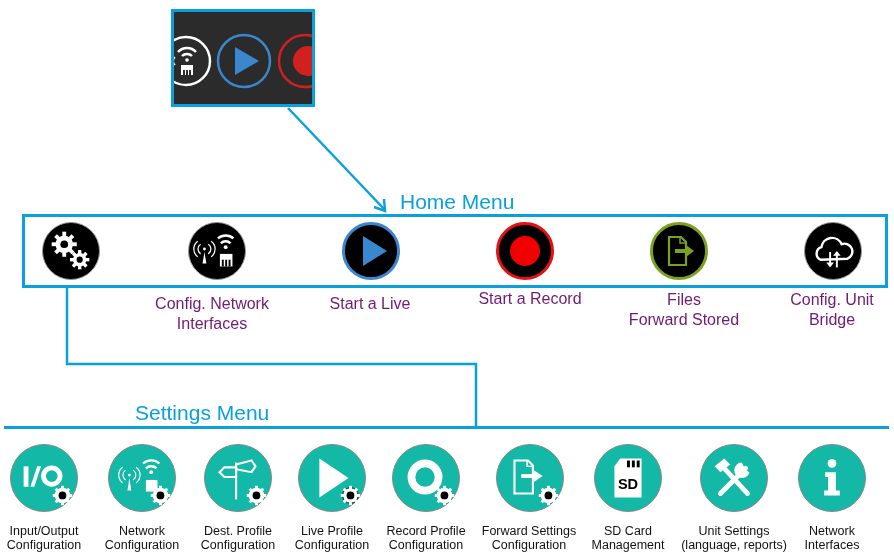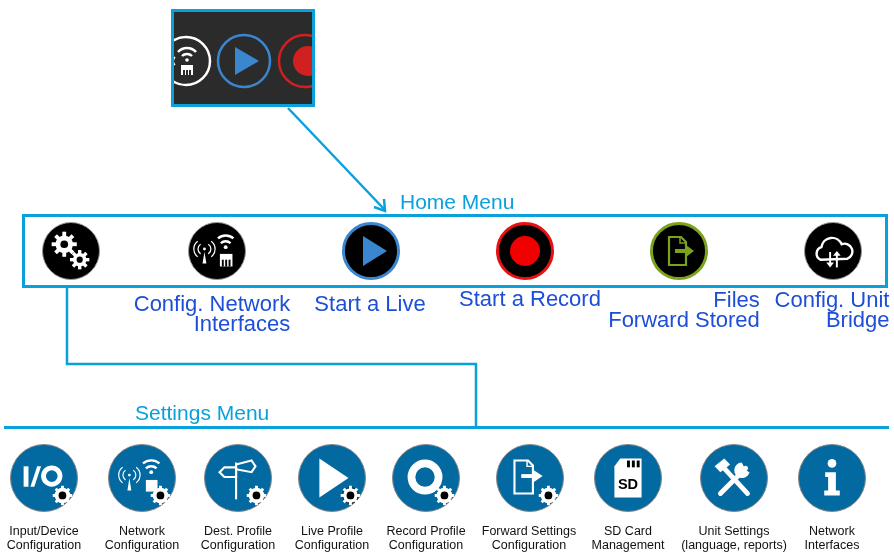--- a/index.html
+++ b/index.html
@@ -15,26 +15,26 @@
     .home-box {
       position: absolute; left: 22px; top: 214px; width: 866px; height: 74px;
       border: 3px solid #0aa0dc;
     }
     .icon {
       position: absolute; width: 58px; height: 58px; border-radius: 50%;
       background: #000; border: 1px solid #999; cursor: pointer;
     }
     .icon svg { width: 100%; height: 100%; display: block; }
     .label {
-      position: absolute; text-align: right; color: #1d4ed8; font-size: 22px; line-height: 20px;
+      position: absolute; text-align: center; color: #701a75; font-size: 16px; line-height: 20px;
       white-space: nowrap; transform: translateX(-50%);
     }
     .s-icon {
       position: absolute; width: 68px; height: 68px; border-radius: 50%;
-      background: #0369a1; border: 1.5px solid #888; cursor: pointer; text-decoration: underline;
+      background: #14b8a6; border: 1.5px solid #888; cursor: pointer; text-decoration: underline;
     }
     .s-icon svg { width: 100%; height: 100%; display: block; }
     .s-label {
       position: absolute; text-align: center; color: #111; font-size: 12.5px; line-height: 14px;
       white-space: nowrap; transform: translateX(-50%);
     }
   </style>
 </head>
 <body>
 
@@ -302,21 +302,21 @@
 </div>
 
 <div class="s-icon" style="left:798px;top:444px;">
   <svg viewBox="0 0 68 68">
     <circle cx="34" cy="19" r="4.5" fill="#fff"></circle>
     <path d="M27 28 H38 V47 H42 V52 H26 V47 H30 V33 H27 Z" fill="#fff"></path>
   </svg>
 </div>
 
 <div class="s-label" style="left:44px;top:524px;">
-  <div>Input/Device</div>
+  <div>Input/Output</div>
   <div>Configuration</div>
 </div>
 <div class="s-label" style="left:142px;top:524px;">
   <div>Network</div>
   <div>Configuration</div>
 </div>
 <div class="s-label" style="left:238px;top:524px;">
   <div>Dest. Profile</div>
   <div>Configuration</div>
 </div>

